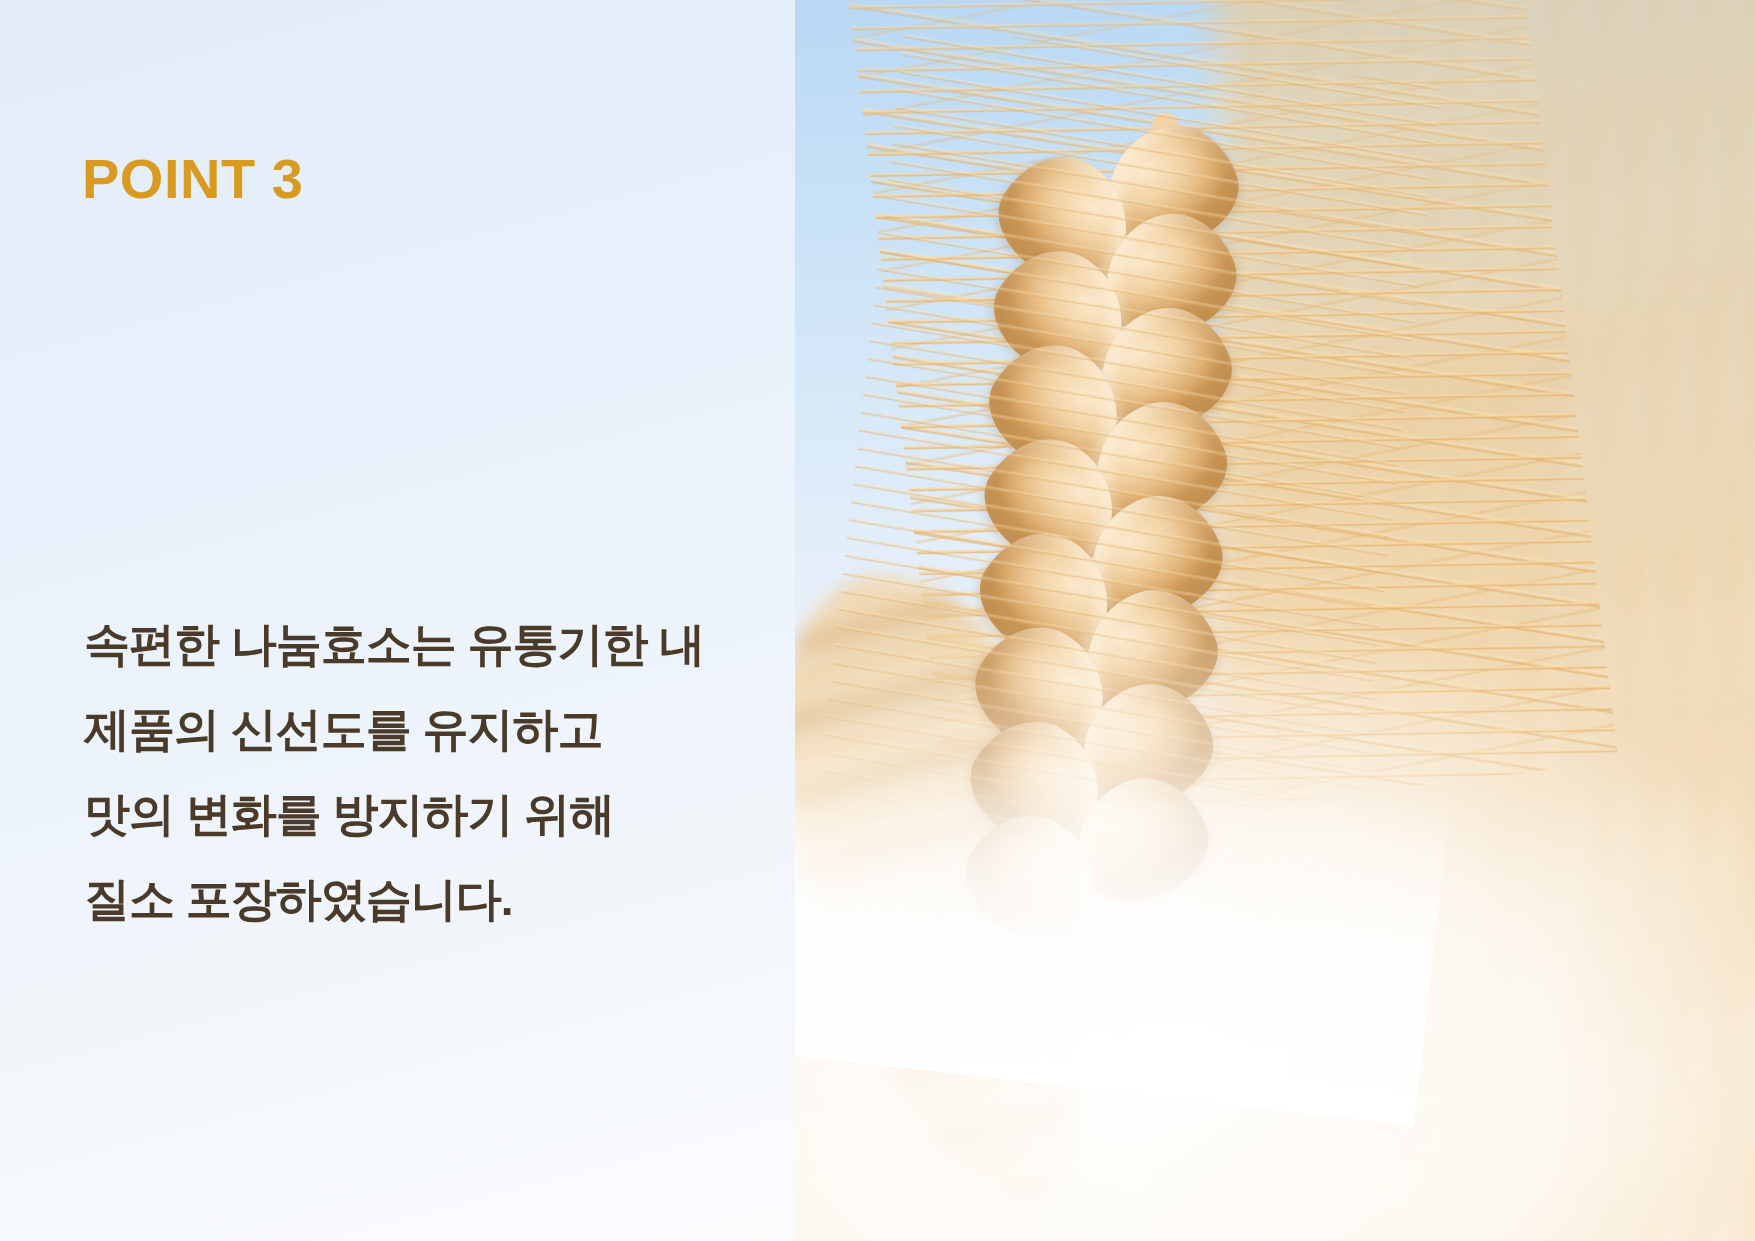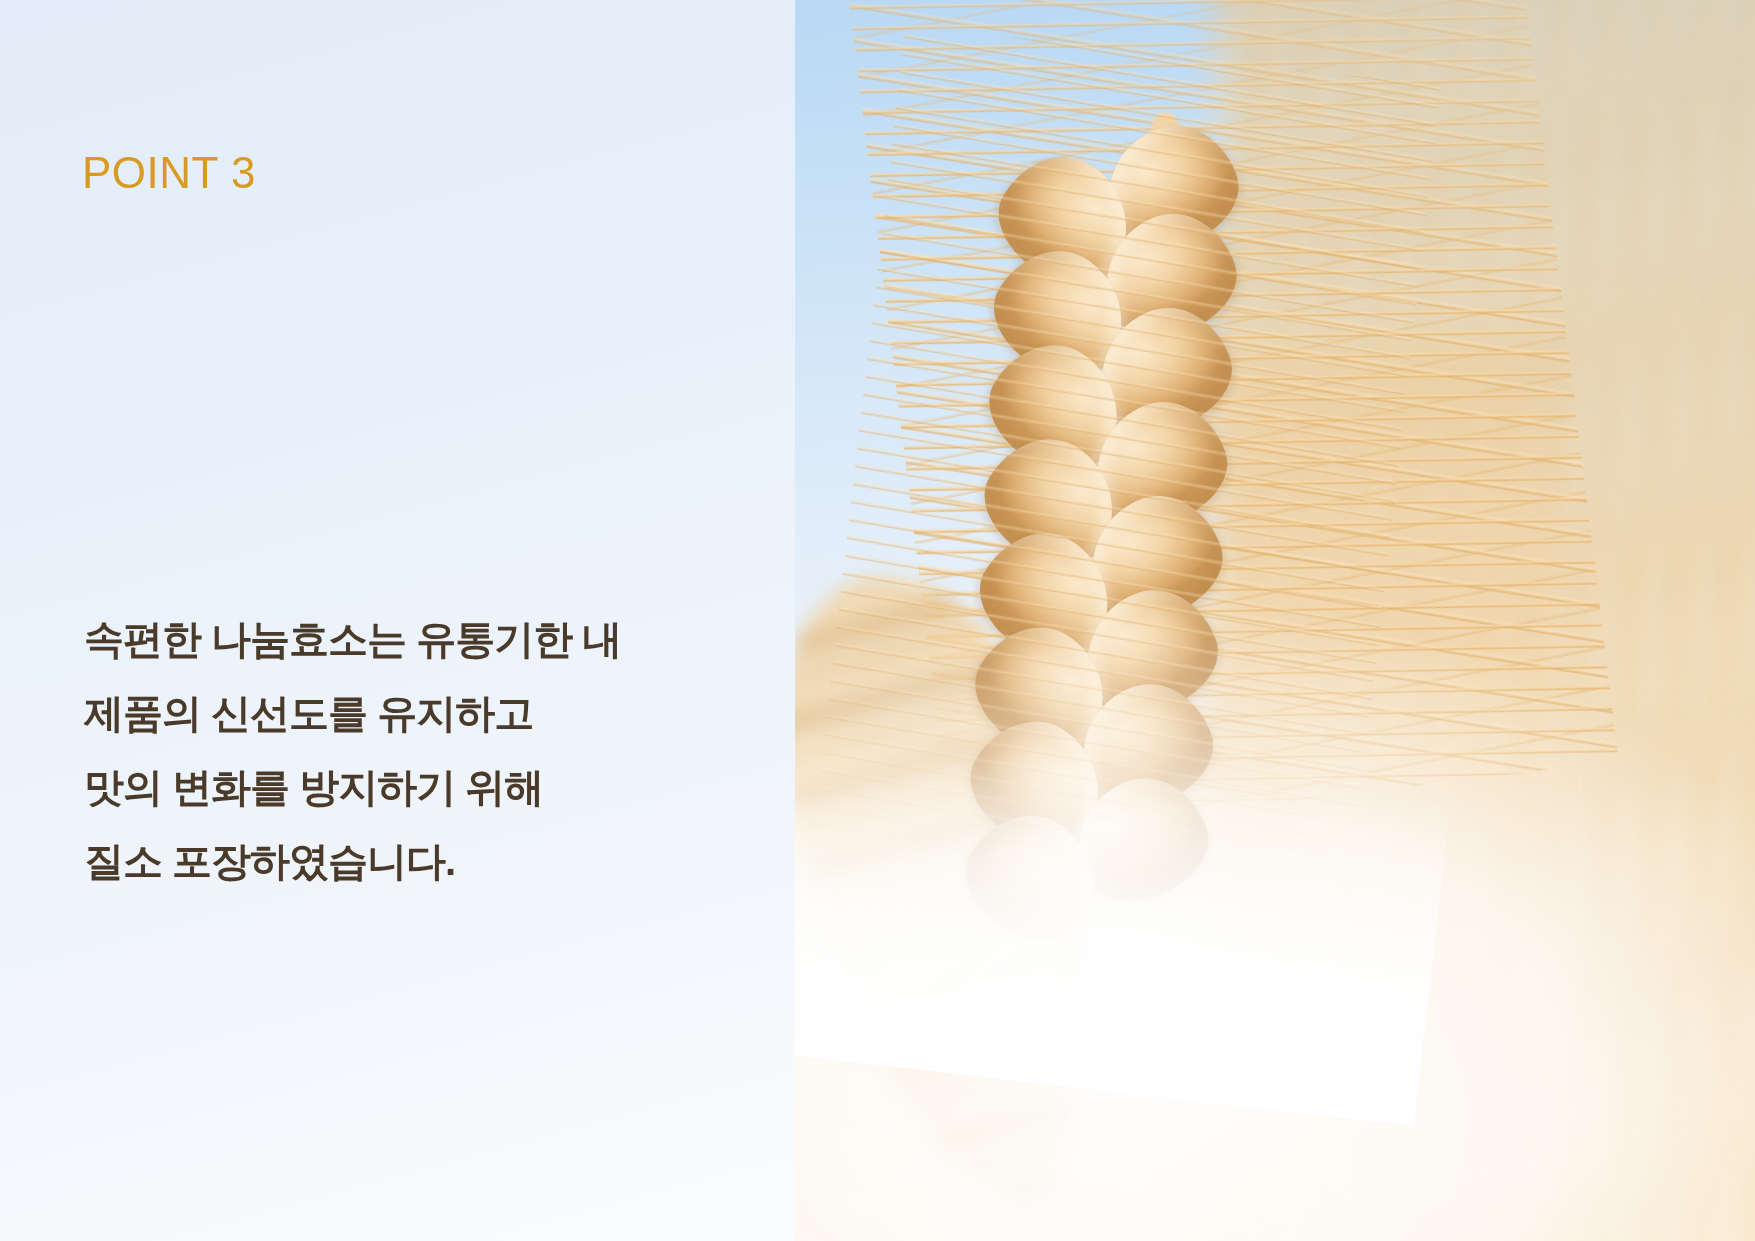--- a/index.html
+++ b/index.html
@@ -197,42 +197,42 @@
     position:absolute;
     left:82px;
     top:0;
     width:960px;
     height:100%;
   }
   .eyebrow {
     position:absolute;
     top:151px;
     left:0;
-    font-size:44px;
-    font-weight:normal;
+    font-size:56px;
+    font-weight:bold;
     letter-spacing:.5px;
     color:#d99a22;
     line-height:1;
   }
   .headline {
     position:absolute;
     top:272px;
     left:-4px;
     font-size:97px;
     font-weight:bold;
     color:#433424;
     line-height:1.46;
     letter-spacing:-2px;
     white-space:pre-line;
   }
   .body-copy {
     position:absolute;
     top:602px;
     left:2px;
-    font-size:40px;
+    font-size:46px;
     font-weight:bold;
     color:#4a3a2a;
     line-height:1.85;
     letter-spacing:-1px;
     white-space:pre-line;
   }
 </style>
 </head>
 <body>
 

